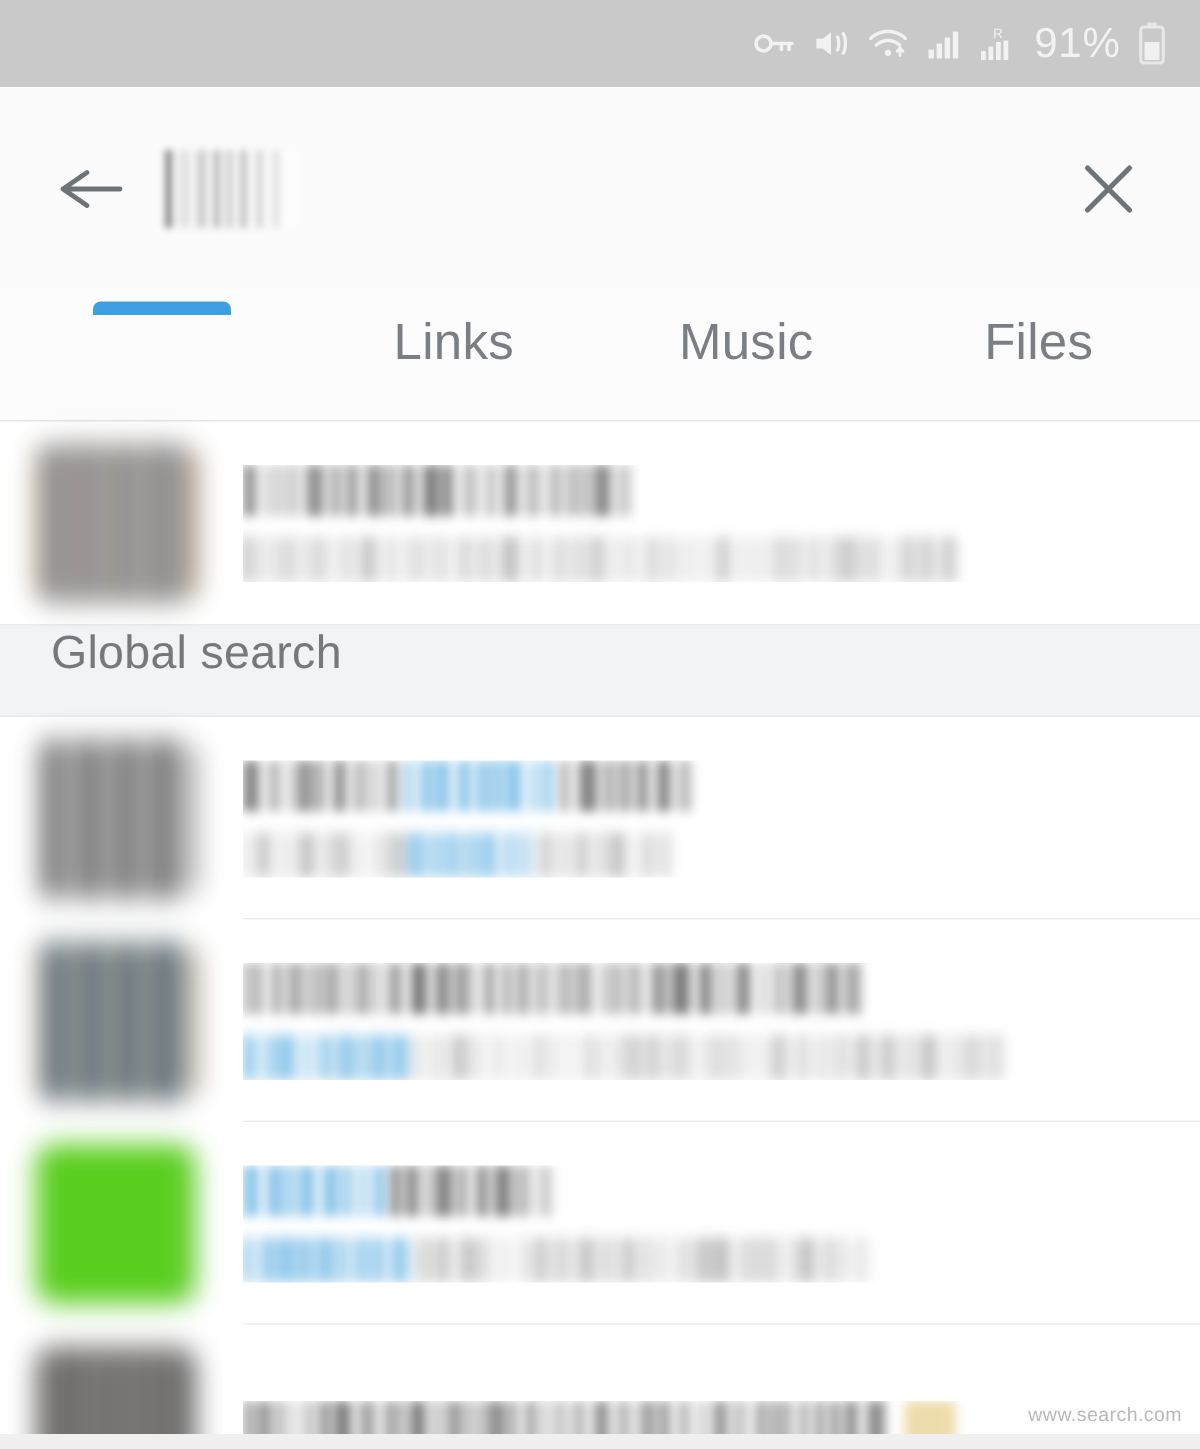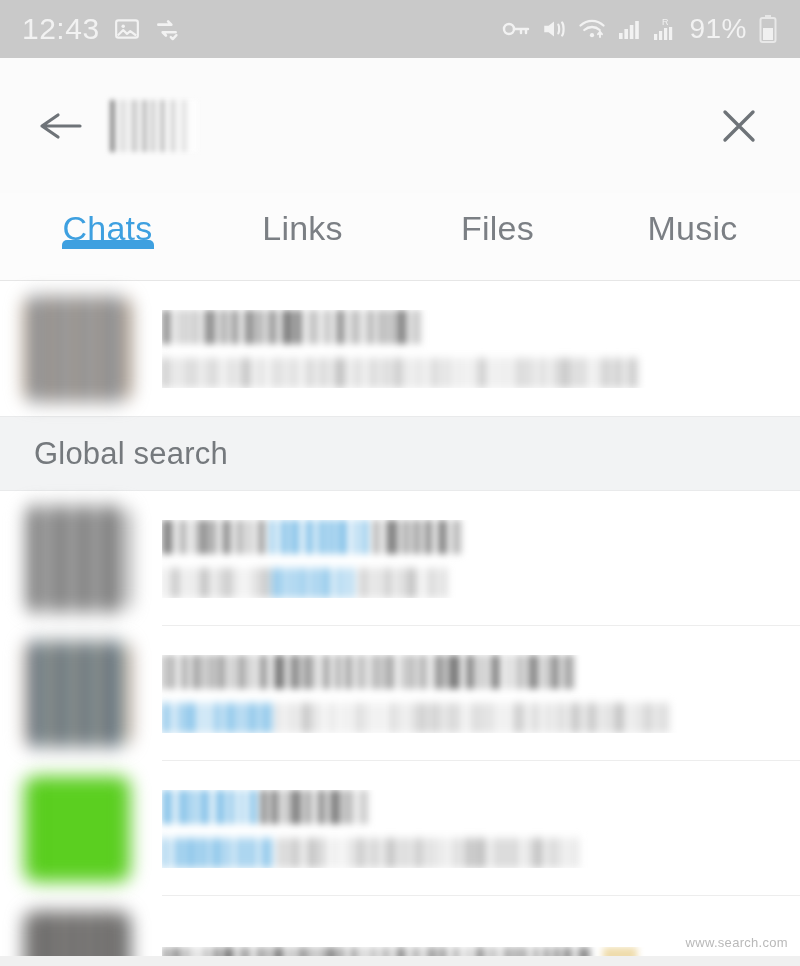--- a/index.html
+++ b/index.html
@@ -97,23 +97,23 @@
     width:92px;
     height:9px;
     border-radius:5px 5px 0 0;
     background:#3ea0e0;
   }
 
   
   .results{ background:#ffffff; }
   .section-header{
     background:#f2f3f4;
-    height:75px;
+    height:62px;
     display:flex;
-    align-items:center;
+    align-items:flex-start;
     padding:0 34px;
     font-size:31px;
     color:#75797d;
     letter-spacing:0.2px;
     border-top:1px solid #e9eaeb;
     border-bottom:1px solid #e9eaeb;
   }
   .row{
     display:flex;
     align-items:center;
@@ -167,36 +167,20 @@
     position:absolute;
     left:0; right:0; bottom:0;
     height:10px;
     background:#f0f0f0;
   }
 </style>
 </head>
 <body>
 
 <div class="status-bar">
-  <div class="status-left">
-    <span class="clock">12:43</span>
-    <span class="sicon">
-      <svg width="26" height="26" viewBox="0 0 24 24">
-          <rect x="2" y="4" width="20" height="16" rx="2" fill="none" stroke="#f2f2f2" stroke-width="2"></rect>
-          <circle cx="8.5" cy="9.5" r="1.6" fill="#f2f2f2"></circle>
-          <path d="M3.5 18l5-5 3.5 3.5 3-2.5 5.5 4" fill="none" stroke="#f2f2f2" stroke-width="2" stroke-linejoin="round"></path>
-        </svg>
-    </span>
-    <span class="sicon">
-      <svg width="26" height="26" viewBox="0 0 24 24">
-          <path d="M4 8h12l-3-3M20 15H8l3 3" fill="none" stroke="#f2f2f2" stroke-width="2.4" stroke-linecap="round" stroke-linejoin="round"></path>
-          <path d="M15.5 19.5l1.8 1.8 3.4-3.6" fill="none" stroke="#f2f2f2" stroke-width="2.2" stroke-linecap="round" stroke-linejoin="round"></path>
-        </svg>
-    </span>
-  </div>
   <div class="status-right">
     <span class="sicon">
       <svg width="28" height="22" viewBox="0 0 28 22">
           <circle cx="7" cy="11" r="5" fill="none" stroke="#f2f2f2" stroke-width="2.4"></circle>
           <path d="M12 11h14M19 11v4M24 11v4" stroke="#f2f2f2" stroke-width="2.4" stroke-linecap="round"></path>
         </svg>
     </span>
     <span class="sicon">
       <svg width="26" height="26" viewBox="0 0 24 24">
           <path d="M3 9v6h4l5 4V5L7 9H3z" fill="#f2f2f2"></path>
@@ -272,31 +256,30 @@
     <span>
       <svg width="46" height="46" viewBox="0 0 46 46">
           <path d="M9 9l28 28M37 9L9 37" fill="none" stroke="#6e7378" stroke-width="3.4" stroke-linecap="round"></path>
         </svg>
     </span>
   </div>
 </div>
 
 <div class="tabs">
   <div class="tab active">
-    <span>Chats</span>
     <span class="indicator"></span>
   </div>
   <div class="tab">
     <span>Links</span>
   </div>
   <div class="tab">
-    <span>Files</span>
+    <span>Music</span>
   </div>
   <div class="tab">
-    <span>Music</span>
+    <span>Files</span>
   </div>
 </div>
 
 <div class="results">
 
   <div class="row" id="row-top-0">
     <div class="avatar">
         <span class="stripe" style="left:0%;width:5.545454545454546%;background:#b9a38c"></span>
         <span class="stripe" style="left:4.545454545454546%;width:5.545454545454546%;background:#6f5a47"></span>
         <span class="stripe" style="left:9.090909090909092%;width:5.545454545454546%;background:#a8bed4"></span>

